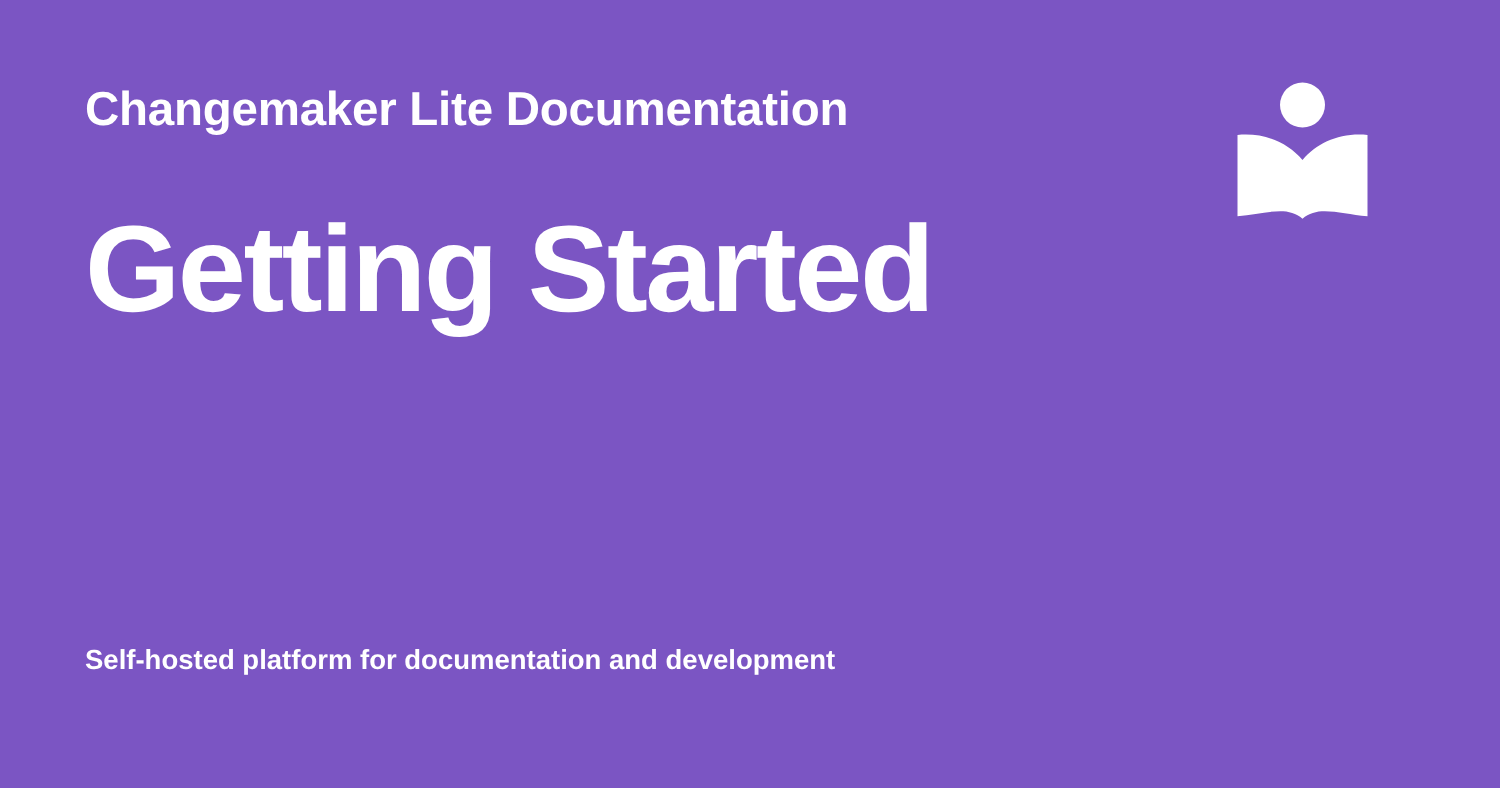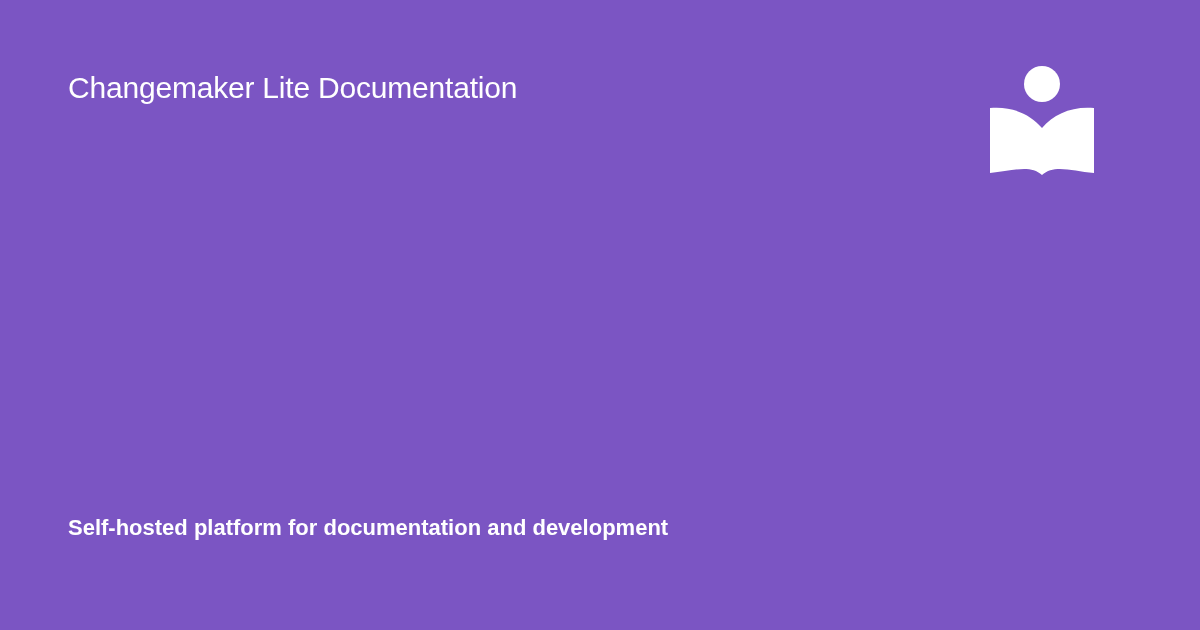--- a/index.html
+++ b/index.html
@@ -24,22 +24,22 @@
 
   .header-row {
     position: absolute;
     left: 68px;
     top: 68px;
     right: 68px;
     height: 46px;
   }
 
   .eyebrow {
-    font-size: 30px;
-    font-weight: normal;
+    font-size: 38px;
+    font-weight: bold;
     color: #ffffff;
     line-height: 40px;
     letter-spacing: -0.2px;
     white-space: nowrap;
   }
 
   .page-title {
     position: absolute;
     left: 68px;
     top: 160px;
@@ -77,20 +77,21 @@
 </style>
 </head>
 <body>
 
 <div class="banner">
 
   <div class="header-row">
     <div class="eyebrow">Changemaker Lite Documentation</div>
   </div>
 
+  <div class="page-title">Getting Started</div>
 
   <div class="subtitle">Self-hosted platform for documentation and development</div>
 
   <div class="brand-icon">
     <svg viewBox="0 0 116 120" xmlns="http://www.w3.org/2000/svg">
       <circle cx="56" cy="22" r="18" fill="#ffffff"></circle>
       <path d="M4 46
                C 26 44, 44 52, 56 66
                C 68 52, 86 44, 108 46
                L 108 111

